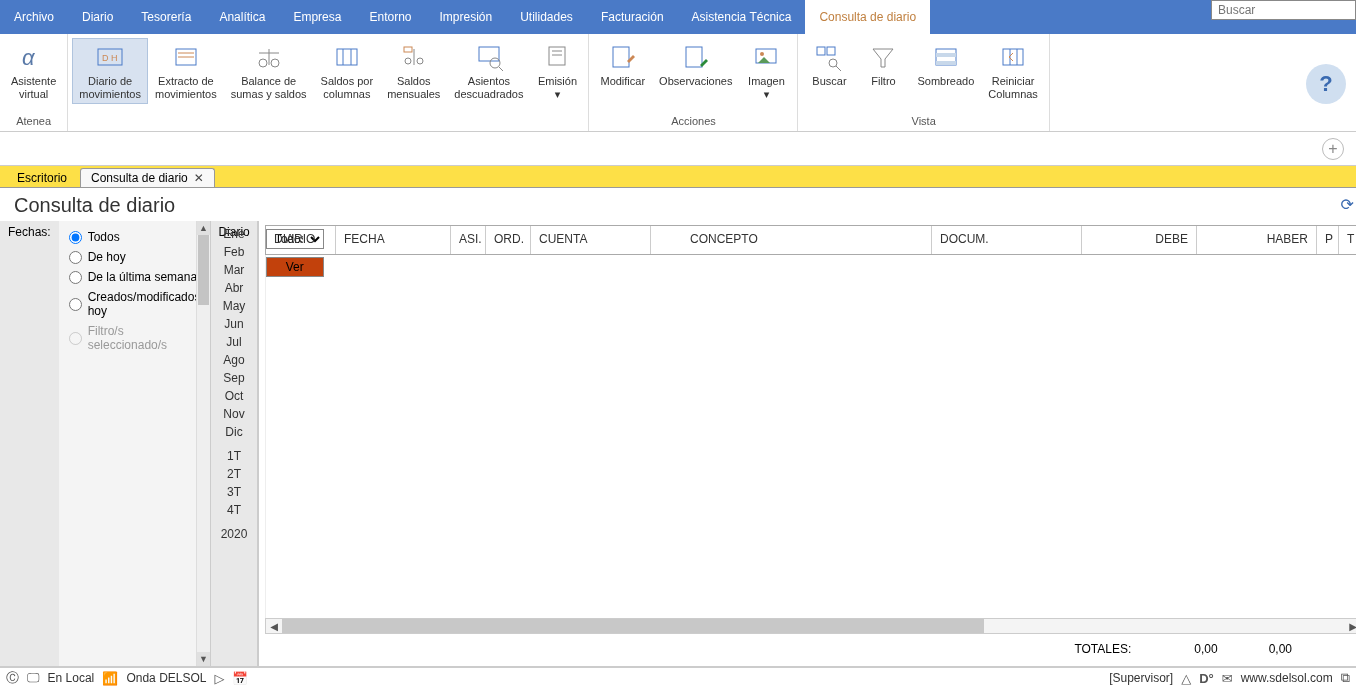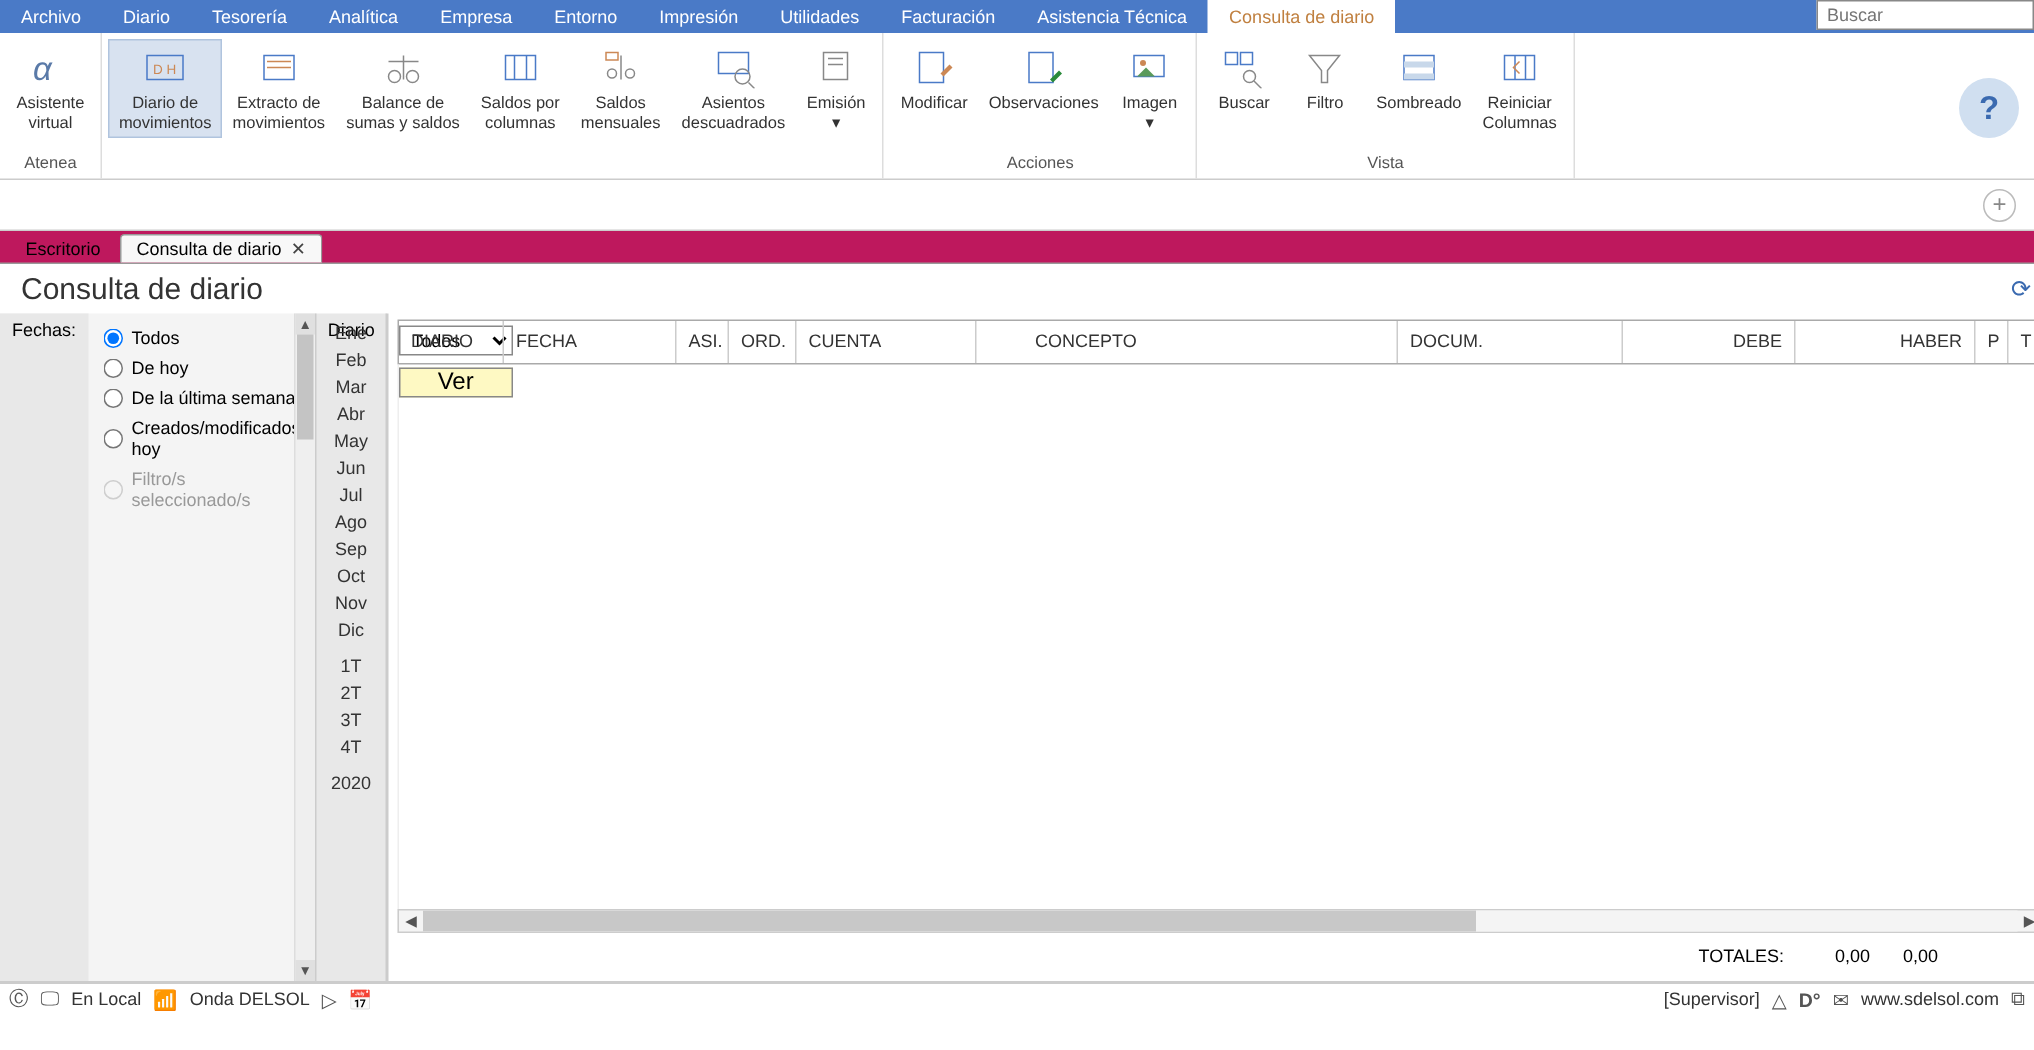--- a/index.html
+++ b/index.html
@@ -1,77 +1,77 @@
 <!DOCTYPE html>
 <html><head>
 <meta charset="utf-8">
 <style>
 * { box-sizing: border-box; margin: 0; padding: 0; font-family: "Segoe UI", Tahoma, sans-serif; }
 html, body { width: 1356px; height: 700px; overflow: hidden; background: #fff; }
 
-.menubar { height: 22px; background: #4a7ac7; display: flex; align-items: stretch; color: #fff; font-size: 12px; }
+.menubar { height: 34px; background: #4a7ac7; display: flex; align-items: stretch; color: #fff; font-size: 12px; }
 .menubar .menu-item { padding: 3px 14px; cursor: pointer; display:flex; align-items:center; }
 .menubar .menu-item.active { background: #fff; color: #c08040; }
 .menubar .search { margin-left: auto; width: 145px; }
 .menubar .search input { width: 100%; height: 20px; border: 1px solid #888; padding: 2px 6px; font-size: 12px; color: #333; }
 
 .ribbon { height: 98px; background: #fff; border-bottom: 1px solid #ccc; display: flex; position: relative; }
 .ribbon-group { display: flex; flex-direction: column; align-items: center; border-right: 1px solid #ddd; padding: 0 4px; }
 .ribbon-group .buttons { flex: 1; display: flex; align-items: flex-start; padding-top: 4px; }
 .ribbon-group .group-label { font-size: 11px; color: #555; padding: 2px 0 4px; text-align: center; width: 100%; }
 .ribbon-btn { display: flex; flex-direction: column; align-items: center; justify-content: flex-start; padding: 2px 6px; cursor: pointer; border: 1px solid transparent; min-width: 54px; }
 .ribbon-btn.selected { background: #d8e2f0; border: 1px solid #b0c4de; }
 .ribbon-btn .icon { width: 32px; height: 28px; margin: 2px 0 4px; }
 .ribbon-btn .lbl { font-size: 11px; color: #333; text-align: right; line-height: 13px; }
 .help-circle { position: absolute; right: 10px; top: 30px; width: 40px; height: 40px; border-radius: 50%; background: #d0dff0; color: #3a6ab0; display:flex; align-items:center; justify-content:center; font-size:22px; font-weight:bold; cursor:pointer; }
 
 .under-ribbon { height: 34px; border-bottom: 1px solid #ccc; display:flex; align-items:center; justify-content:flex-end; padding-right:12px; }
 .add-circle { width:22px; height:22px; border:1px solid #bbb; border-radius:50%; display:flex; align-items:center; justify-content:center; color:#888; font-size:16px; cursor:pointer; }
 
-.doc-tabs { height: 22px; display:flex; align-items:flex-end; border-bottom:1px solid #999; background:#be185d; padding-left:6px; }
+.doc-tabs { height: 22px; display:flex; align-items:flex-end; border-bottom:1px solid #999; background:#fde047; padding-left:6px; }
 .doc-tab { border:1px solid #999; border-bottom:none; padding: 2px 10px; font-size:12px; margin-right:2px; background:#f8f8f8; cursor:pointer; border-radius:3px 3px 0 0; position:relative; }
 .doc-tab.inactive { border-color: transparent; background:transparent; }
 .doc-tab .close { margin-left:6px; color:#444; }
 
 .content { display:flex; height: 478px; }
 .content .title { font-size:20px; color:#333; padding:6px 14px 4px; }
 .page-left-wrap { display:flex; flex-direction:column; flex:1; }
 .page-head { display:flex; align-items:center; justify-content:space-between; padding-right:14px; }
 .refresh-icon { color:#3a6ab0; font-size:16px; cursor:pointer; }
 
 .body-flex { display:flex; flex:1; min-height:0; }
 
 .sidebar { width:210px; display:flex; border-right: none; }
 .side-scroll { width:196px; background:#f4f4f4; display:flex; flex-direction:row; }
 .side-header { background:#e8e8e8; padding:4px 8px; font-size:12px; }
 .radio-row { display:flex; align-items:center; gap:6px; padding:3px 8px; font-size:12px; }
 .radio-row input { margin:0; }
 .radio-row.disabled { color:#999; }
-.ver-btn { width:76px; height:20px; border:1px solid #888; background:#fef9c3; font-size:16px; margin:8px 0 0 auto; display:block; cursor:pointer; }
+.ver-btn { width:58px; height:20px; border:1px solid #888; background:#c2410c; font-size:12px; margin:8px 0 0 auto; display:block; cursor:pointer; }
 .diario-select { width:100%; border:1px solid #888; height:20px; font-size:12px; padding:1px 4px; background:#fff; }
 .side-scrollbar { width:14px; background:#efefef; border-left:1px solid #ddd; position:relative; }
 .side-scrollbar .thumb { position:absolute; top:14px; left:1px; right:1px; height:70px; background:#c4c4c4; }
 .side-scrollbar .arrow { position:absolute; left:0; right:0; height:14px; background:#e0e0e0; display:flex; align-items:center; justify-content:center; font-size:9px; color:#555; }
 .side-scrollbar .arrow.up { top:0; }
 .side-scrollbar .arrow.down { bottom:0; }
 
 .months { width:48px; border-left:1px solid #ccc; border-right:1px solid #ccc; display:flex; flex-direction:column; padding-top:4px;}
 .months div { font-size:12px; color:#333; text-align:center; padding:2px 0; cursor:pointer; }
 
 .grid-wrap { flex:1; display:flex; flex-direction:column; border-left:1px solid #ccc; }
 .grid-header { display:flex; height:30px; border:1px solid #aaa; margin: 4px 6px 0 6px; }
 .grid-header .col { border-right:1px solid #ccc; font-size:12px; color:#333; padding:6px 8px; }
 .grid-body { flex:1; margin:0 6px; border-left:1px solid #eee; border-right:1px solid #eee; }
 .grid-hscroll { height:16px; margin:0 6px 4px; border:1px solid #ccc; display:flex; align-items:center; background:#f4f4f4; position:relative; }
 .grid-hscroll .arrow { width:16px; text-align:center; font-size:10px; color:#555; }
 .grid-hscroll .track { flex:1; height:100%; background:#f4f4f4; position:relative; }
 .grid-hscroll .thumb { position:absolute; left:0; top:0; bottom:0; width:66%; background:#c8c8c8; }
 .totals-row { display:flex; height:24px; margin:0 6px 4px; }
 .totals-row .tlabel { margin-left: auto; font-size:12px; padding:4px 34px 0 0; }
-.totals-row .tval { font-size:12px; padding:4px 22px 0 0; }
+.totals-row .tval { font-size:12px; padding:4px 22px 0 0;margin-left:29px; }
 
 .statusbar { height:22px; border-top:2px solid #ccc; background:#fff; display:flex; align-items:center; font-size:12px; color:#333; padding:0 6px; gap:8px; }
 .statusbar .right { margin-left:auto; display:flex; align-items:center; gap:8px; }
 .sb-icon { color:#555; font-size:13px; }
 
 svg { display:block; }
 </style>
 </head>
 <body>
 

